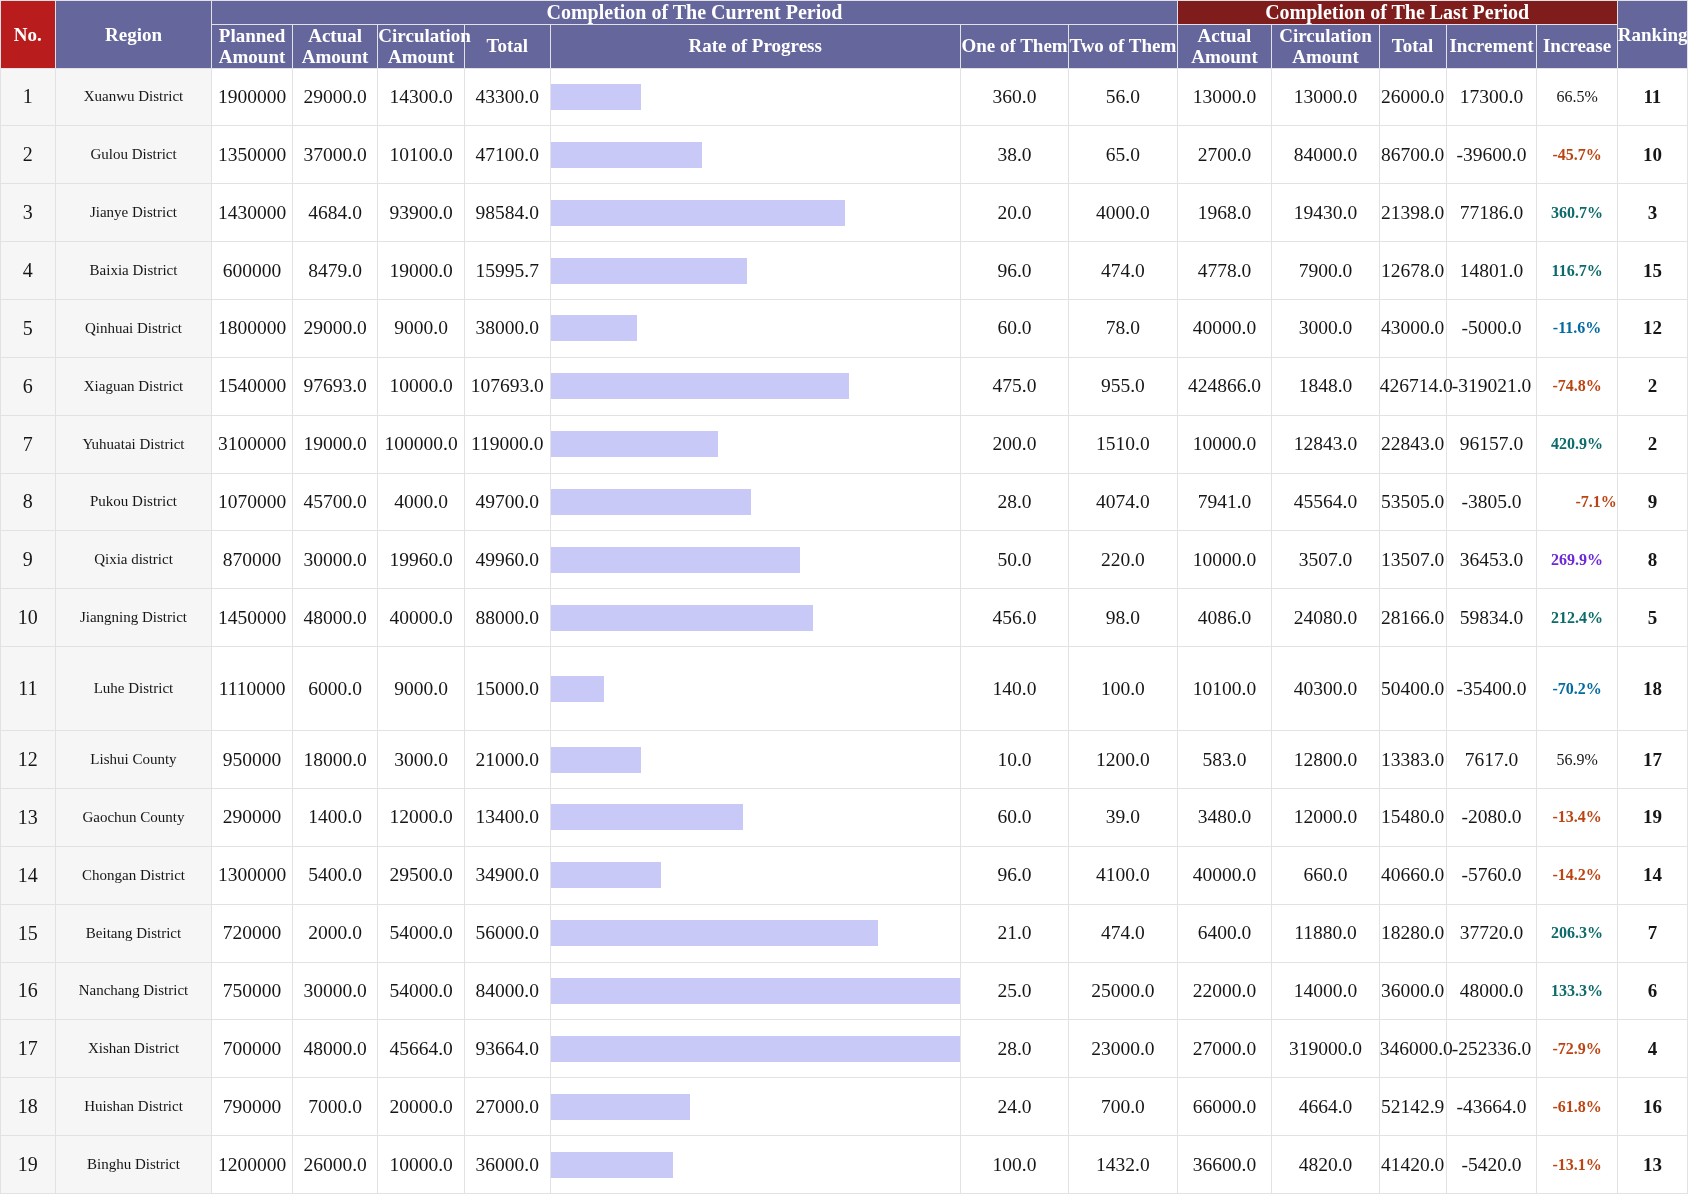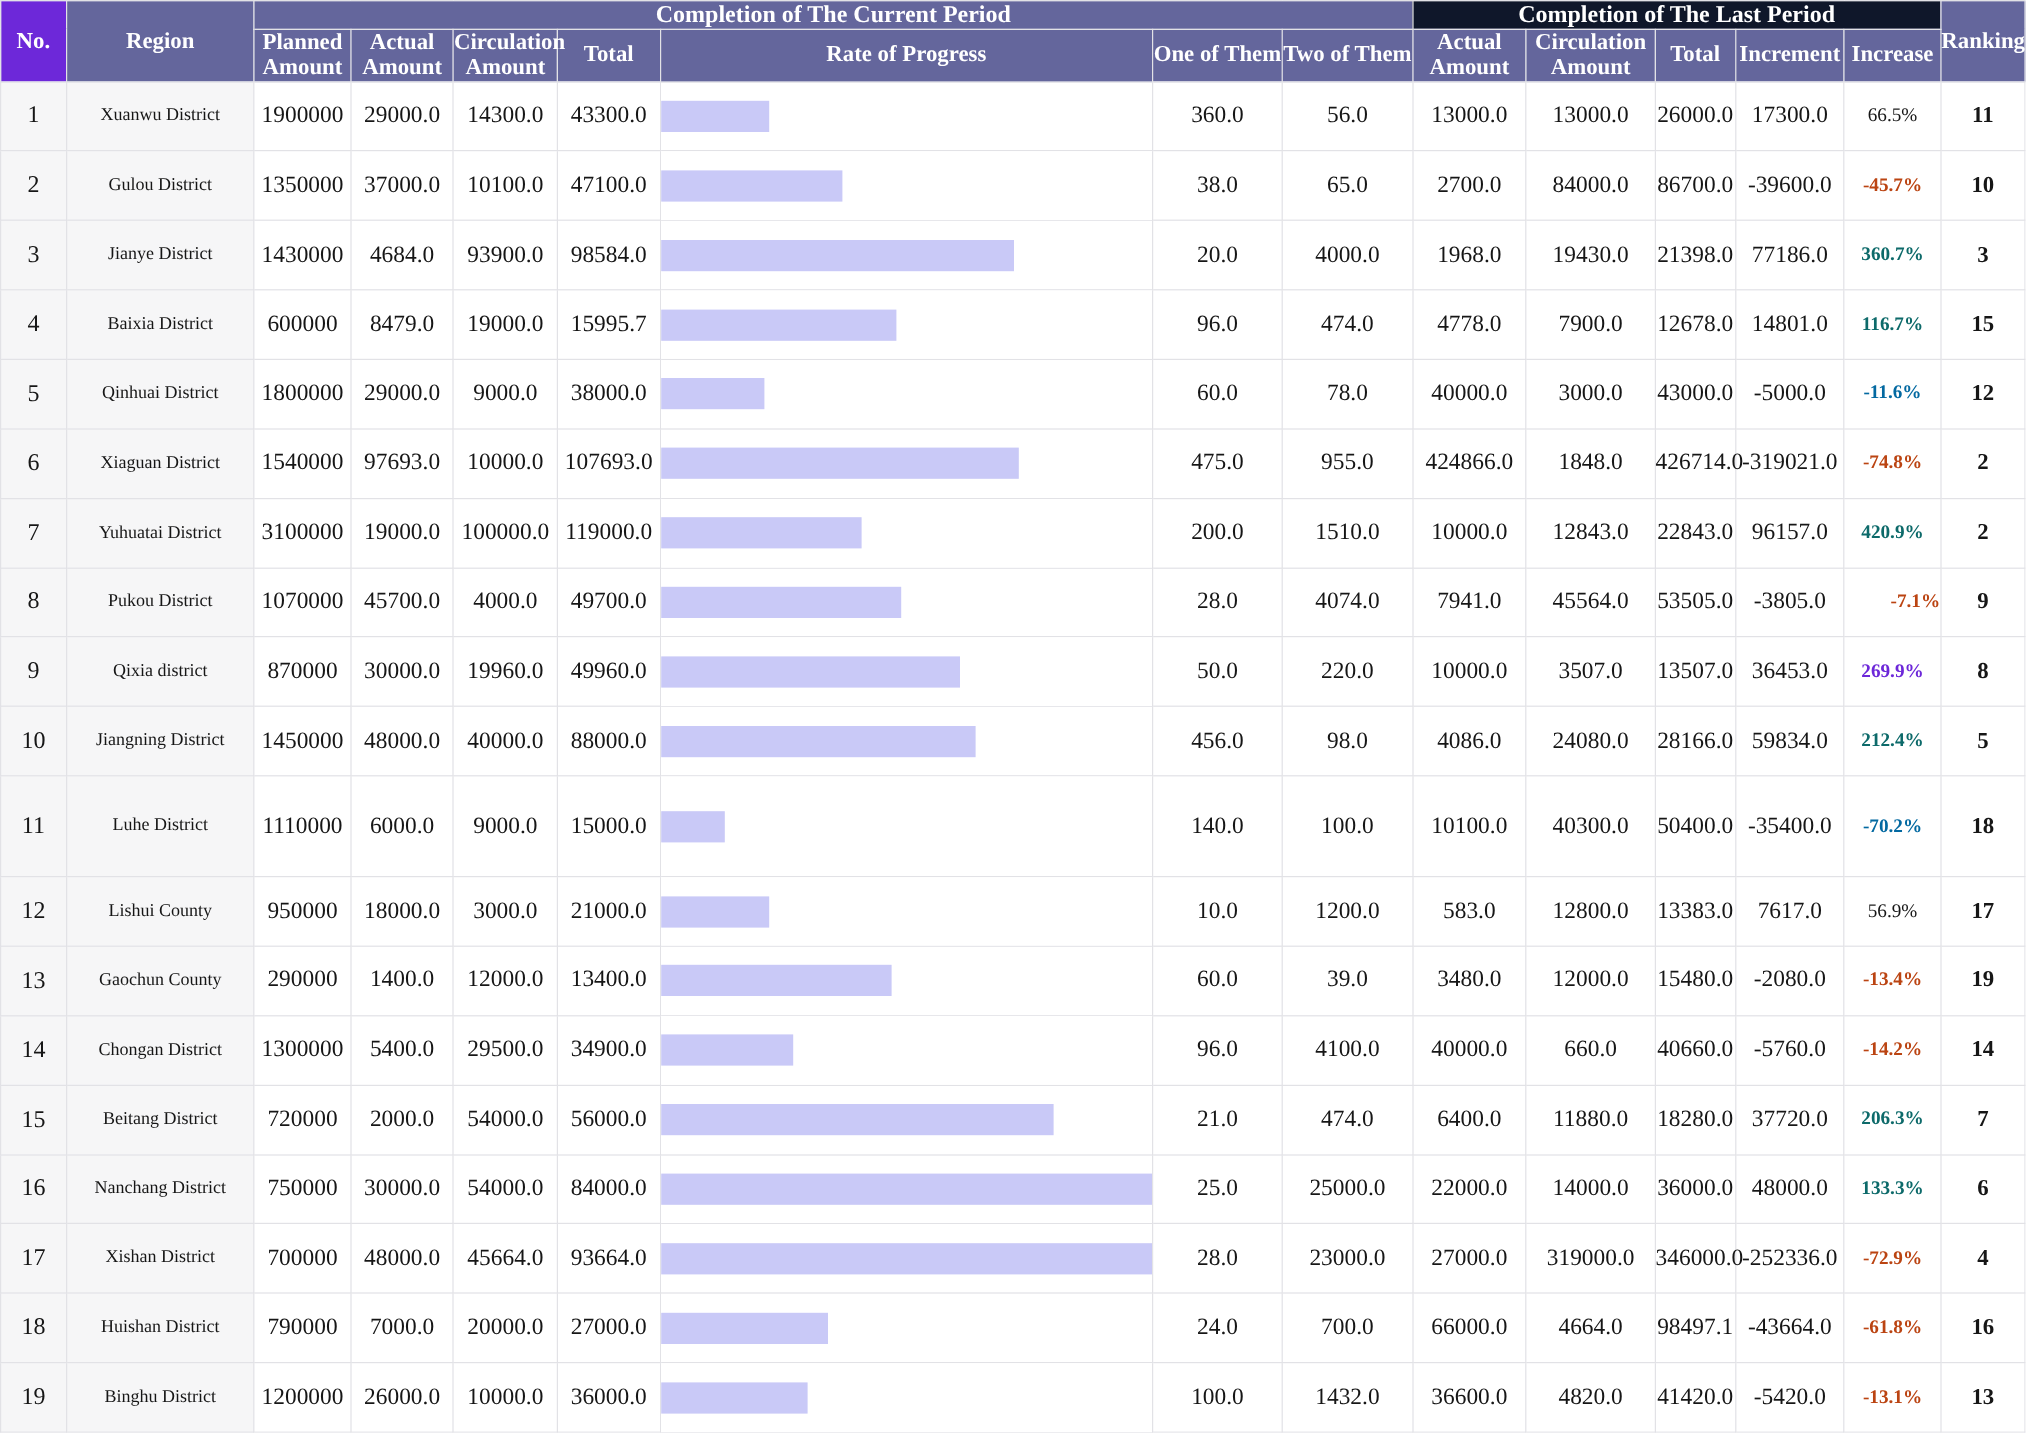--- a/index.html
+++ b/index.html
@@ -136,24 +136,24 @@
     <col class="c-two">
       <col class="c-lactual">
       <col class="c-lcirc">
       <col class="c-ltotal">
     <col class="c-incr">
       <col class="c-increase">
       <col class="c-rank">
   </colgroup>
   <thead>
     <tr>
-      <th rowspan="2" style="background: #6d28d9; color: rgb(255, 255, 255); margin-top: 25px;">No.</th>
+      <th rowspan="2" style="background: #b91c1c; color: rgb(255, 255, 255); margin-top: 25px;">No.</th>
       <th rowspan="2" style="background: rgb(100, 102, 156); color: rgb(255, 255, 255);">Region</th>
       <th class="grp" colspan="7" style="background: rgb(100, 102, 156); color: rgb(255, 255, 255);">Completion of The Current Period</th>
-      <th class="grp" colspan="5" style="background: #0f172a; color: rgb(255, 255, 255);">Completion of The Last Period</th>
+      <th class="grp" colspan="5" style="background: #7f1d1d; color: rgb(255, 255, 255);">Completion of The Last Period</th>
       <th rowspan="2" style="background: rgb(100, 102, 156); color: rgb(255, 255, 255);">Ranking</th>
     </tr>
     <tr>
       <th style="background: rgb(100, 102, 156); color: rgb(255, 255, 255);">Planned Amount</th>
       <th style="background: rgb(100, 102, 156); color: rgb(255, 255, 255);">Actual Amount</th>
       <th style="background: rgb(100, 102, 156); color: rgb(255, 255, 255);">Circulation Amount</th>
       <th style="background: rgb(100, 102, 156); color: rgb(255, 255, 255);">Total</th>
       <th style="background: rgb(100, 102, 156); color: rgb(255, 255, 255);">Rate of Progress</th>
       <th style="background: rgb(100, 102, 156); color: rgb(255, 255, 255);">One of Them</th>
       <th style="background: rgb(100, 102, 156); color: rgb(255, 255, 255);">Two of Them</th>
@@ -531,21 +531,21 @@
         <td class="num">27000.0</td>
         <td class="progress-cell">
           <div class="bar-track">
             <div class="bar-fill" style="width: 34%; background: rgb(201, 201, 247);"></div>
           </div>
         </td>
         <td class="num">24.0</td>
         <td class="num">700.0</td>
         <td class="num">66000.0</td>
         <td class="num">4664.0</td>
-        <td class="num">98497.1</td>
+        <td class="num">52142.9</td>
         <td class="num">-43664.0</td>
         <td class="increase down" style="color: rgb(187, 68, 18);">-61.8%</td>
         <td class="rank">16</td>
       </tr>
       <tr>
         <td class="idx">19</td>
         <td class="region">Binghu District</td>
         <td class="num">1200000</td>
         <td class="num">26000.0</td>
         <td class="num">10000.0</td>

